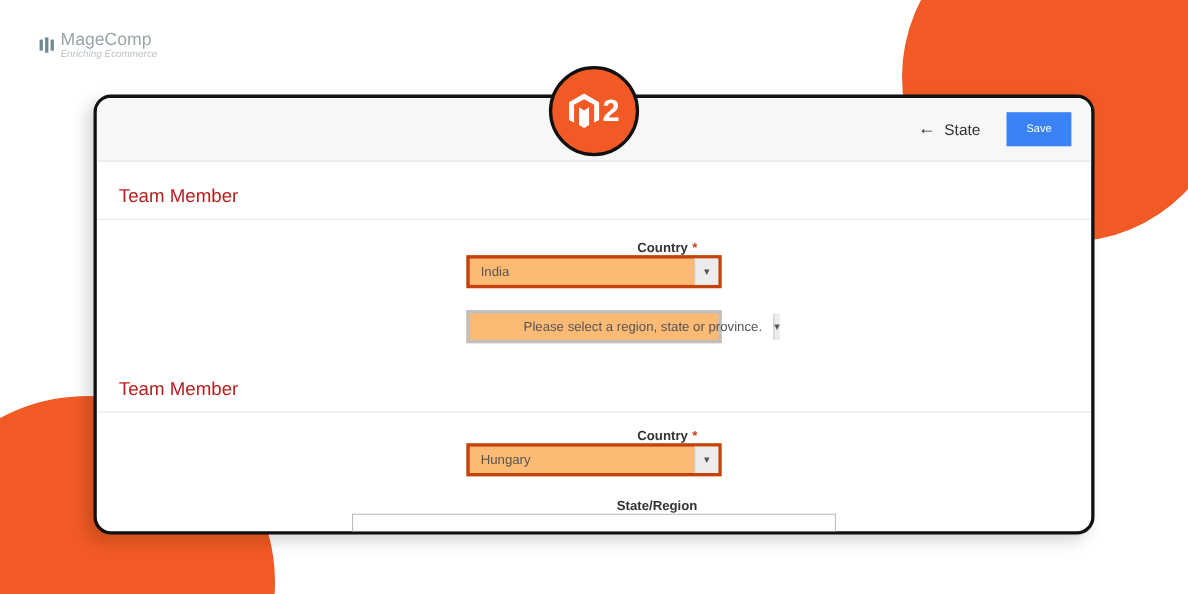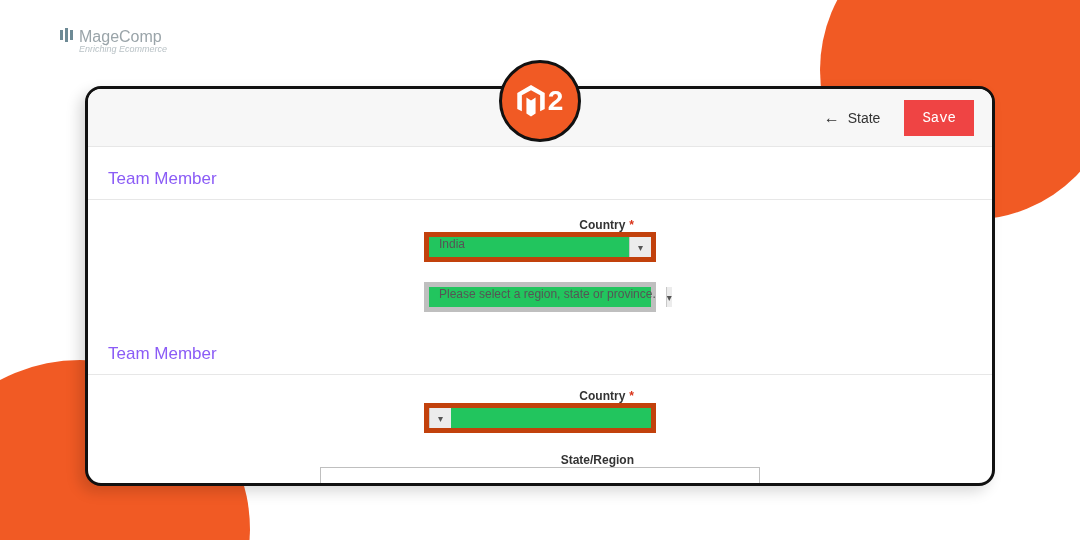--- a/index.html
+++ b/index.html
@@ -19,22 +19,22 @@
     bottom: -160px; left: -90px;
     width: 340px; height: 340px;
     border-radius: 50%;
     background: #f15a24;
     z-index: 0;
   }
 
   
   .logo {
     position: absolute;
-    top: 28px; left: 60px;
-    display: flex; align-items: flex-start; gap: 6px;
+    top: 28px; left: 36px;
+    display: flex; align-items: center; gap: 6px;
     color: #9aa4a9;
     font-size: 16px; font-weight: 500;
     z-index: 1;
   }
   .logo .bars { display: inline-flex; gap: 2px; }
   .logo .bar { width: 3px; height: 14px; background: #6d8a95; display: inline-block; }
   .logo .bar.short { height: 10px; margin-top: 2px; }
   .logo .tag { font-size: 9px; color: #b9c2c6; margin-top: -2px; font-style: italic; }
 
   
@@ -74,54 +74,54 @@
     padding: 0 18px; gap: 14px;
   }
   .back-btn {
     display: inline-flex; align-items: center; gap: 8px;
     background: transparent; border: none;
     font-size: 14px; color: #333; cursor: pointer;
     padding: 8px 10px;
   }
   .back-btn .arrow { font-size: 16px; }
   .save-btn {
-    background: #ef4444; color: #fff;
+    background: #3b82f6; color: #fff;
     border: none; padding: 10px 18px;
-    font-size: 14px; cursor: pointer; font-family: Liberation Mono, monospace;
+    font-size: 10px; cursor: pointer;
   }
 
   
   .section-title {
-    font-size: 17px; color: #8b5cf6;
+    font-size: 17px; color: #b91c1c;
     padding: 22px 20px 10px 20px;
     border-bottom: 1px solid #e7e7e7;
     font-weight: 400;
   }
 
   .form-row {
     display: flex; align-items: center;
     padding: 10px 20px;
     flex-direction: column;
   }
   .form-label {
     width: 200px;
     text-align: right;
     font-size: 12px; font-weight: 700; color: #333;
     padding-right: 6px;
   }
   .req { color: #d9331a; margin-left: 4px; font-weight: 700; }
 
   .select-wrap {
     position: relative;
-    border: 5px solid #c2410c;
+    border: 3px solid #c2410c;
     height: 30px;
-    background: #22c55e;
-    display: flex; align-items: flex-start;
-  }
-  .select-wrap.gray { border-color: #bfbfbf; }
+    background: #fdba74;
+    display: flex; align-items: center;
+  }
+  .select-wrap.gray { border-color: #bfbfbf; padding-left: 39px; }
   .select-text {
     flex: 1;
     padding: 0 10px;
     font-size: 12px; color: #555;
     white-space: nowrap;
   }
   .select-caret {
     width: 22px; height: 100%;
     background: #ececec;
     border-left: 1px solid #c8c8c8;
@@ -194,20 +194,21 @@
     </div>
   </div>
 
   <div class="section-title">Team Member</div>
 
   <div class="form-row sec2-pad">
     <div class="form-label">
       <span>Country</span><span class="req">*</span>
     </div>
     <div class="select-wrap select-country">
+      <div class="select-text">Hungary</div>
       <div class="select-caret">▾</div>
     </div>
   </div>
 
   <div class="form-row">
     <div class="form-label">
       <span>State/Region</span>
     </div>
     <input class="text-input" type="text" value="" style="">
   </div>

